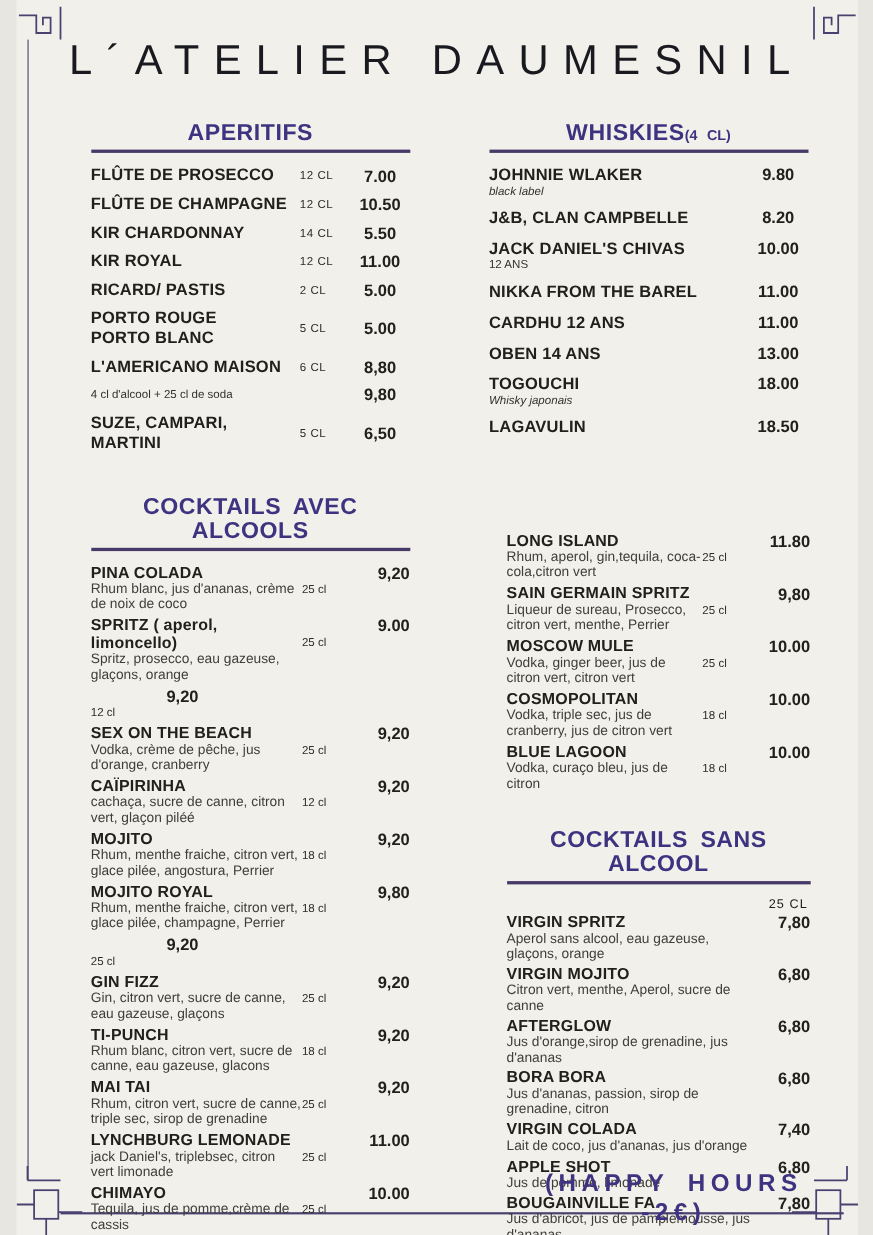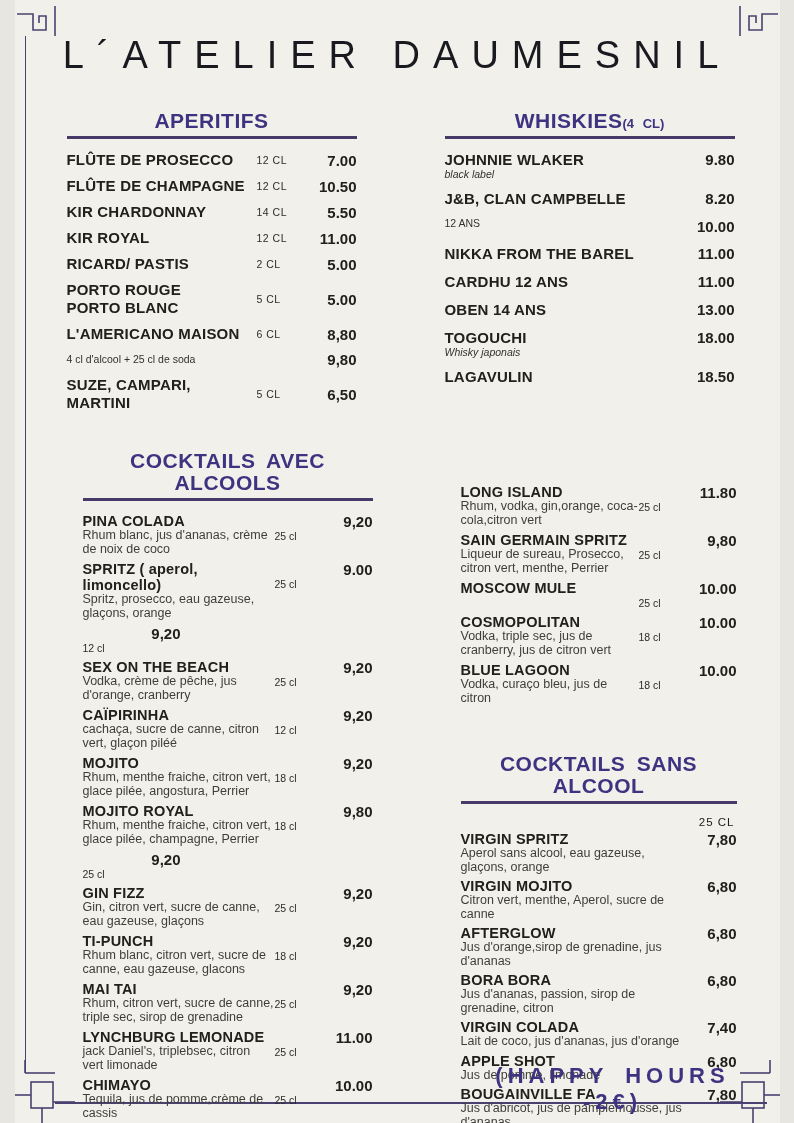--- a/index.html
+++ b/index.html
@@ -26,21 +26,21 @@
   .sec-rule{height:3px;background:#473a69;margin-top:4px;margin-bottom:12px;}
   
   .col{position:absolute;}
   .s-row{display:flex;align-items:center;margin-bottom:8px;}
   .w-row{display:flex;align-items:flex-start;margin-bottom:10px;}
   .s-nameblock{flex:1;min-width:0;}
   .s-name{font-weight:700;font-size:15px;line-height:18px;letter-spacing:.2px;white-space:pre-line;}
   .s-sub{font-size:10.5px;line-height:11px;color:#33312d;}
   .s-sub.italic{font-style:italic;}
   .s-size{width:46px;font-size:10.5px;color:#2e2c29;letter-spacing:.5px;text-align:left;}
-  .s-price{width:54px;text-align:right;font-weight:700;font-size:15px;}
+  .s-price{width:54px;text-align:center;font-weight:700;font-size:15px;}
   
   .c-row{display:flex;align-items:flex-start;margin-bottom:5px;}
   .c-left{flex:1;min-width:0;}
   .c-name{font-weight:700;font-size:14.5px;line-height:16px;letter-spacing:.2px;}
   .c-desc{font-size:12.5px;line-height:13.5px;color:#403e39;}
   .c-size{width:44px;font-size:10.5px;color:#2e2c29;padding-top:17px;}
   .c-price{width:54px;text-align:right;font-weight:700;font-size:15px;}
   
   .soft-sizehead{text-align:right;font-size:11.5px;letter-spacing:1px;color:#21201d;margin:2px 2px 3px 0;}
   .f-row{display:flex;align-items:flex-start;margin-bottom:4px;}
@@ -90,21 +90,21 @@
         <line x1="10" y1="13" x2="40" y2="13"></line>
       <rect x="16" y="22" width="22" height="26"></rect>
       <line x1="0" y1="35" x2="16" y2="35"></line>
         <line x1="27" y1="48" x2="27" y2="63"></line>
         <line x1="38" y1="42" x2="60" y2="42"></line>
     </svg>
   </div>
 
   <div class="title">L´ATELIER DAUMESNIL</div>
 
-  <div class="col" style="left:52px;top:110px;width:290px;">
+  <div class="col" style="left:68px;top:110px;width:290px;">
     <div class="sec-head">APERITIFS</div>
     <div class="sec-rule"></div>
     <div>
 
         <div class="s-row">
           <div class="s-nameblock">
             <div class="s-name">FLÛTE DE PROSECCO</div>
 
           </div>
           <div class="s-size">12 CL</div>
@@ -201,20 +201,21 @@
         <div class="w-row">
           <div class="s-nameblock">
             <div class="s-name">J&amp;B, CLAN CAMPBELLE</div>
 
           </div>
           <div class="s-price">8.20</div>
         </div>
 
         <div class="w-row">
           <div class="s-nameblock">
+            <div class="s-name">JACK DANIEL'S CHIVAS</div>
             <div class="s-sub">12 ANS</div>
           </div>
           <div class="s-price">10.00</div>
         </div>
 
         <div class="w-row">
           <div class="s-nameblock">
             <div class="s-name">NIKKA FROM THE BAREL</div>
 
           </div>
@@ -370,38 +371,39 @@
         </div>
       </div>
   </div>
 
   <div class="col" style="left:446px;top:484px;width:276px;">
     <div>
 
         <div class="c-row">
           <div class="c-left">
             <div class="c-name">LONG ISLAND</div>
-            <div class="c-desc">Rhum, vodka, gin,orange, coca-cola,citron vert</div>
+            <div class="c-desc">Rhum, aperol, gin,tequila, coca-cola,citron vert</div>
           </div>
           <div class="c-size">25 cl</div>
           <div class="c-price">11.80</div>
         </div>
 
         <div class="c-row">
           <div class="c-left">
             <div class="c-name">SAIN GERMAIN SPRITZ</div>
             <div class="c-desc">Liqueur de sureau, Prosecco, citron vert, menthe, Perrier</div>
           </div>
           <div class="c-size">25 cl</div>
           <div class="c-price">9,80</div>
         </div>
 
         <div class="c-row">
           <div class="c-left">
             <div class="c-name">MOSCOW MULE</div>
+            <div class="c-desc">Vodka, ginger beer, jus de citron vert, citron vert</div>
           </div>
           <div class="c-size">25 cl</div>
           <div class="c-price">10.00</div>
         </div>
 
         <div class="c-row">
           <div class="c-left">
             <div class="c-name">COSMOPOLITAN</div>
             <div class="c-desc">Vodka, triple sec, jus de cranberry, jus de citron vert</div>
           </div>

